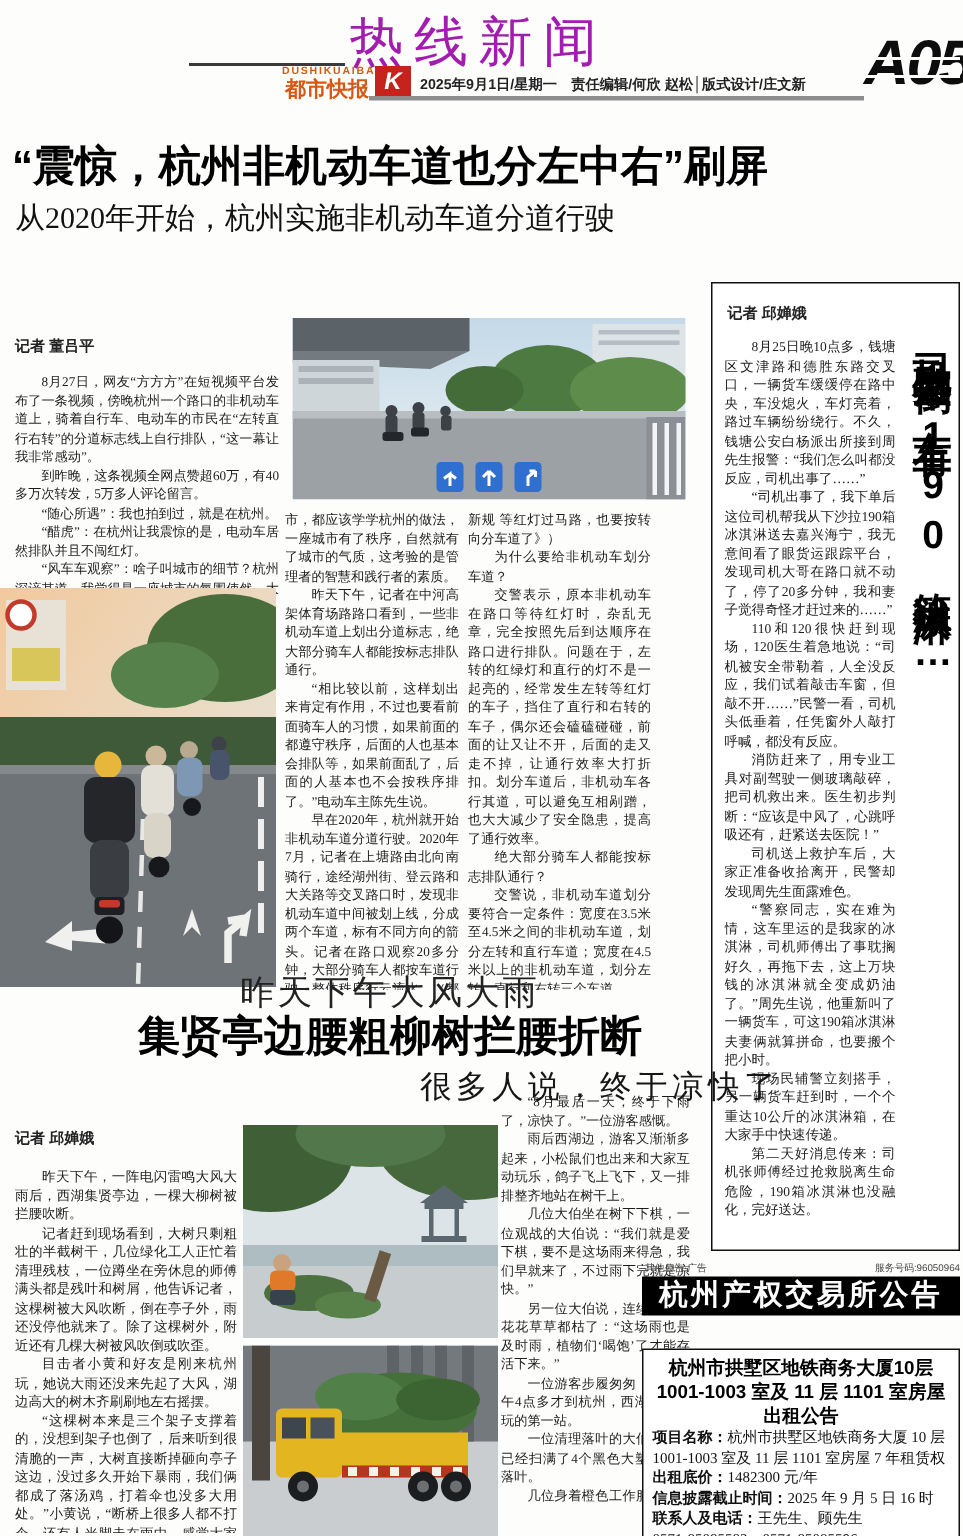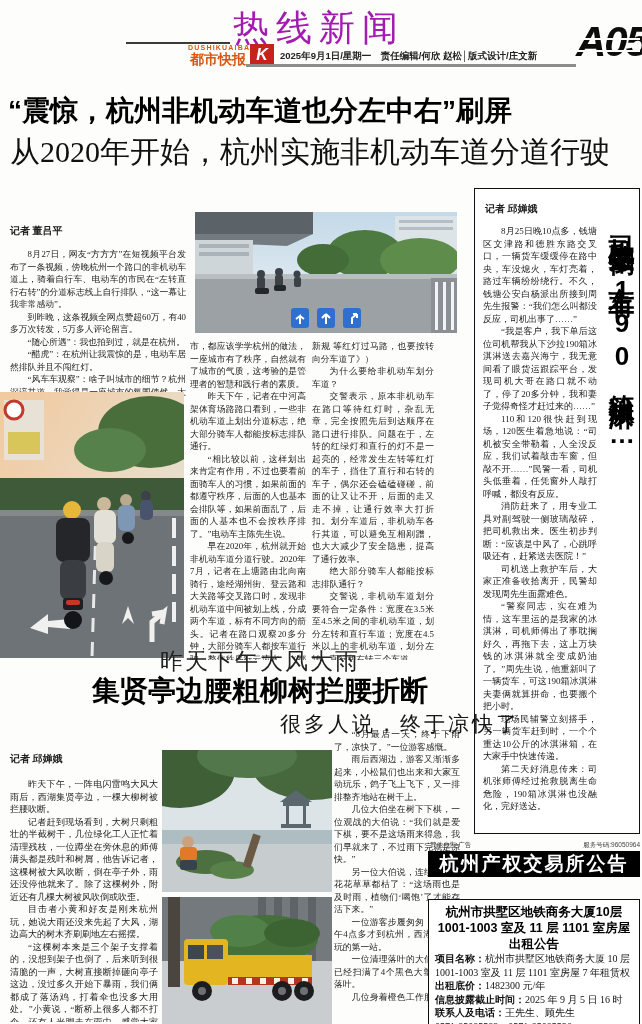--- a/index.html
+++ b/index.html
@@ -18,22 +18,22 @@
   .k-box{width:24px;height:21px;background:#c5231c;color:#fff;text-align:center;
          font:italic 900 16px/21px "Liberation Sans",sans-serif}
   .dateline{font-family:"Liberation Sans",sans-serif;font-size:9.5px;font-weight:700;color:#222}
   .grayline{height:2.5px;background:#8d8d8d}
   .pageno{font:italic 900 42px "Liberation Sans",sans-serif;color:#0d0d0d;letter-spacing:-2px}
   .pageno-slit{position:absolute;height:1.5px;background:#fdfdfc}
 
   
   .h1-main{font-family:"Liberation Sans",sans-serif;font-weight:900;font-size:28px;
            letter-spacing:0;color:#000;white-space:nowrap}
-  .h1-sub{font-family:"Liberation Serif",serif;font-weight:400;font-size:30px;color:#111;white-space:nowrap}
-  .byline{font-family:Liberation Serif, serif;font-size:10px;font-weight:700;color:#222}
+  .h1-sub{font-family:"Liberation Serif",serif;font-weight:400;font-size:20px;color:#111;white-space:nowrap}
+  .byline{font-family:Liberation Sans, sans-serif;font-size:10px;font-weight:700;color:#222}
 
   
   .body-text{font-size:8.8px;line-height:12.5px;text-align:justify;color:#1c1c1c;overflow:hidden}
   .body-text p{text-indent:2em}
   .cont p:first-child{text-indent:0}
 
   
   .side-box{border:1.2px solid #111;background:#fff}
   .vhead{writing-mode:vertical-rl;text-orientation:upright;
          font-family:"Liberation Sans",sans-serif;font-weight:900;font-size:26px;
@@ -198,21 +198,21 @@
       <p>为什么要给非机动车划分车道？</p>
       <p>交警表示，原本非机动车在路口等待红灯时，杂乱无章，完全按照先后到达顺序在路口进行排队。问题在于，左转的红绿灯和直行的灯不是一起亮的，经常发生左转等红灯的车子，挡住了直行和右转的车子，偶尔还会磕磕碰碰，前面的让又让不开，后面的走又走不掉，让通行效率大打折扣。划分车道后，非机动车各行其道，可以避免互相剐蹭，也大大减少了安全隐患，提高了通行效率。</p>
       <p>绝大部分骑车人都能按标志排队通行？</p>
       <p>交警说，非机动车道划分要符合一定条件：宽度在3.5米至4.5米之间的非机动车道，划分左转和直行车道；宽度在4.5米以上的非机动车道，划分左转、直行和右转三个车道。</p>
     </div>
 
   <div class="abs side-box" style="left:474px;top:188px;width:166px;height:646px">
     <div class="byline" style="position:absolute;left:10px;top:13px">记者 邱婵娥</div>
     <div class="body-text" style="position:absolute;left:8px;top:36px;width:114px;height:598px;font-size:9px">
         <p>8月25日晚10点多，钱塘区文津路和德胜东路交叉口，一辆货车缓缓停在路中央，车没熄火，车灯亮着，路过车辆纷纷绕行。不久，钱塘公安白杨派出所接到周先生报警：“我们怎么叫都没反应，司机出事了……”</p>
-        <p>“我是客户，我下单后这位司机帮我从下沙拉190箱冰淇淋送去嘉兴海宁，我无意间看了眼货运跟踪平台，发现司机大哥在路口就不动了，停了20多分钟，我和妻子觉得奇怪才赶过来的……”</p>
+        <p>“司机出事了，我下单后这位司机帮我从下沙拉190箱冰淇淋送去嘉兴海宁，我无意间看了眼货运跟踪平台，发现司机大哥在路口就不动了，停了20多分钟，我和妻子觉得奇怪才赶过来的……”</p>
         <p>110和120很快赶到现场，120医生着急地说：“司机被安全带勒着，人全没反应，我们试着敲击车窗，但敲不开……”民警一看，司机头低垂着，任凭窗外人敲打呼喊，都没有反应。</p>
         <p>消防赶来了，用专业工具对副驾驶一侧玻璃敲碎，把司机救出来。医生初步判断：“应该是中风了，心跳呼吸还有，赶紧送去医院！”</p>
         <p>司机送上救护车后，大家正准备收拾离开，民警却发现周先生面露难色。</p>
         <p>“警察同志，实在难为情，这车里运的是我家的冰淇淋，司机师傅出了事耽搁好久，再拖下去，这上万块钱的冰淇淋就全变成奶油了。”周先生说，他重新叫了一辆货车，可这190箱冰淇淋夫妻俩就算拼命，也要搬个把小时。</p>
         <p>现场民辅警立刻搭手，另一辆货车赶到时，一个个重达10公斤的冰淇淋箱，在大家手中快速传递。</p>
         <p>第二天好消息传来：司机张师傅经过抢救脱离生命危险，190箱冰淇淋也没融化，完好送达。</p>
       </div>
     <div class="vhead" style="position:absolute;right:3px;top:26px;height:600px">司机突然晕倒 车上有190箱冰淇淋……</div>
   </div>
 

